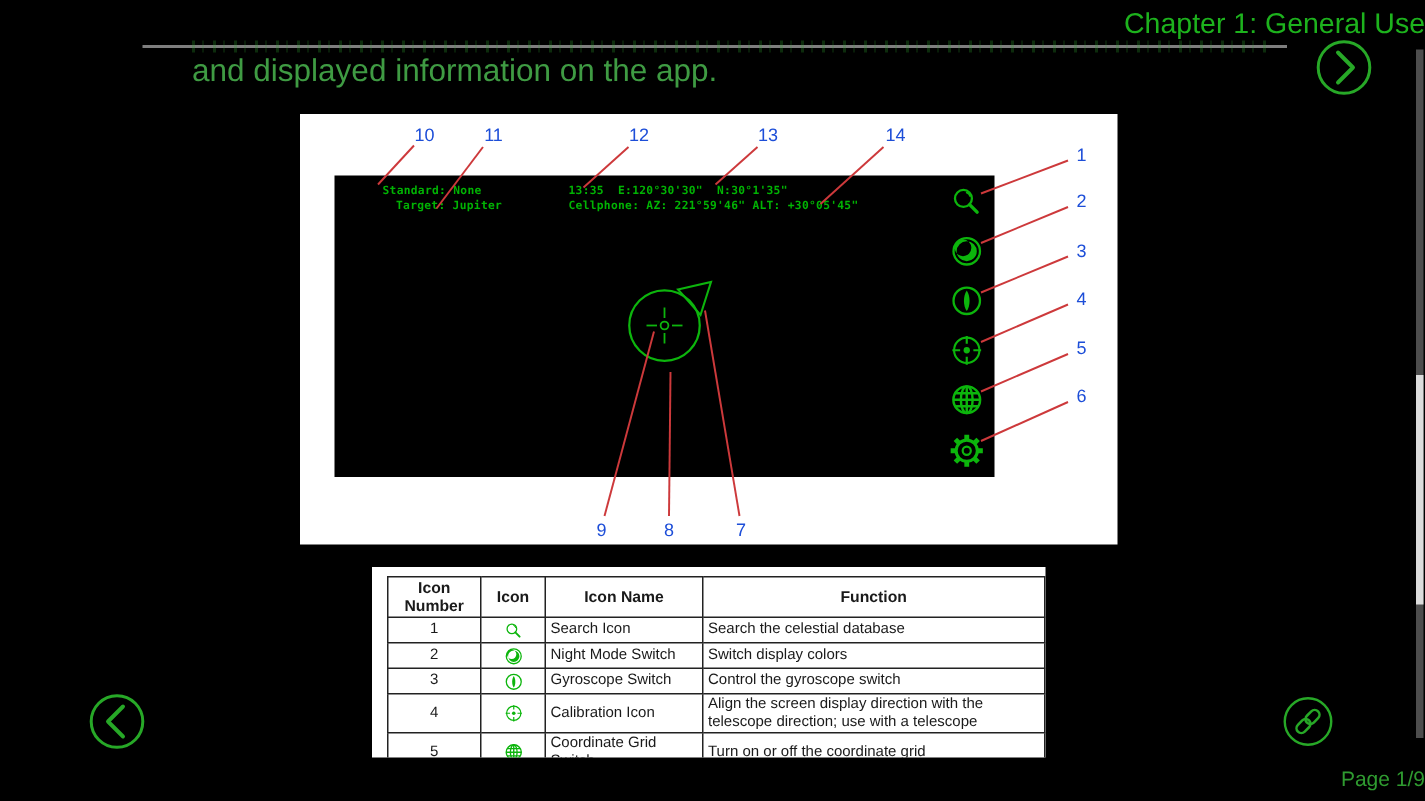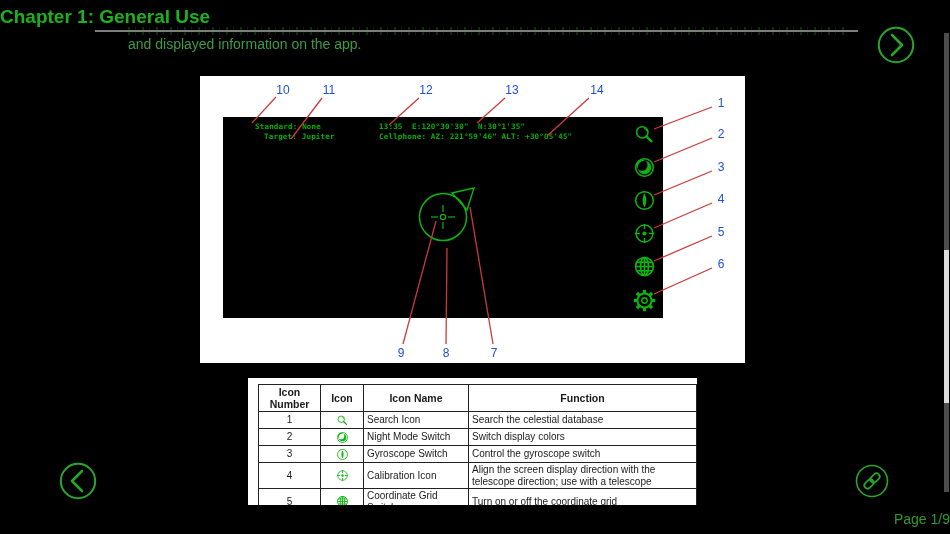--- a/index.html
+++ b/index.html
@@ -1,29 +1,29 @@
 <!DOCTYPE html>
 <html><head>
 <meta charset="utf-8">
 <style>
   * { margin:0; padding:0; box-sizing:border-box; }
   html,body { width:950px; height:534px; }
   body { background:#000; position:relative; overflow:hidden;
          font-family:"Liberation Sans", sans-serif; }
 
-  .title { position:absolute; top:6px; left:0; right:0; text-align:left;
-           font-size:19px; font-weight:bold; color:#1db21d; }
+  .title { position:absolute; top:6px; left:0; right:0; text-align:right;
+           font-size:19px; font-weight:normal; color:#1db21d; }
   .divider { position:absolute; left:95px; top:30px; width:763px; height:2px;
              background:#7e7e7e; }
   .clipped-remnant { position:absolute; left:128px; top:27px; width:716px; height:8px;
       background:
         repeating-linear-gradient(90deg, rgba(45,160,45,.55) 0 2px, transparent 2px 7px,
           rgba(45,160,45,.35) 7px 8px, transparent 8px 14px);
       opacity:.5; }
-  .body-line { position:absolute; left:128px; top:36px; font-size:14px; color:#3f9b43; }
+  .body-line { position:absolute; left:128px; top:36px; font-size:21px; color:#3f9b43; }
 
   .nav-btn { position:absolute; cursor:pointer; }
   #next-btn { left:877px; top:26px; }
   #prev-btn { left:59px; top:462px; }
   #link-btn { left:855px; top:464px; }
 
   
   .diagram-panel { position:absolute; left:200px; top:76px; width:545px; height:287px;
                    background:#ffffff; }
   .app-screen { position:absolute; left:23px; top:41px; width:440px; height:201px;

